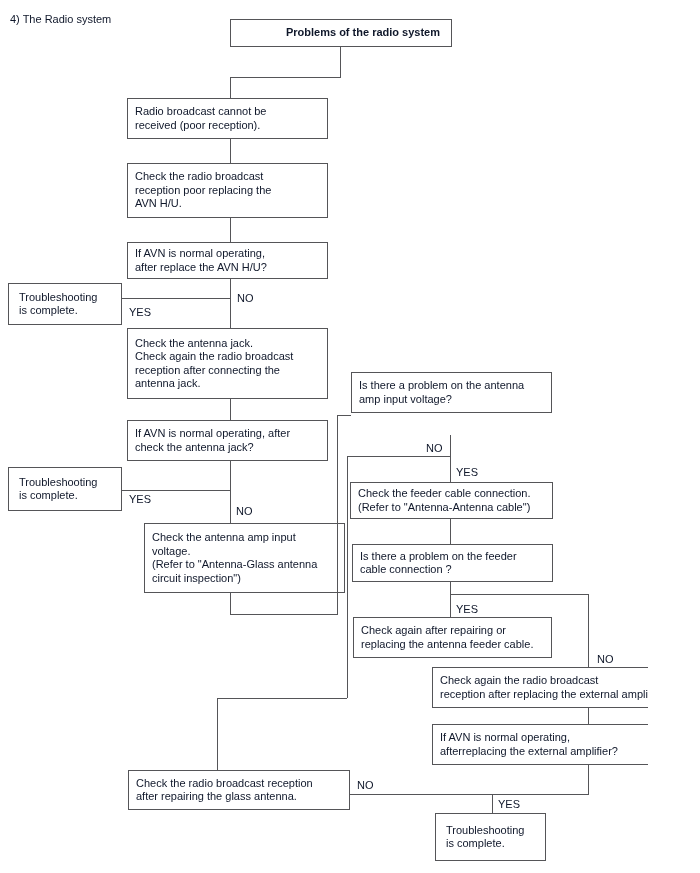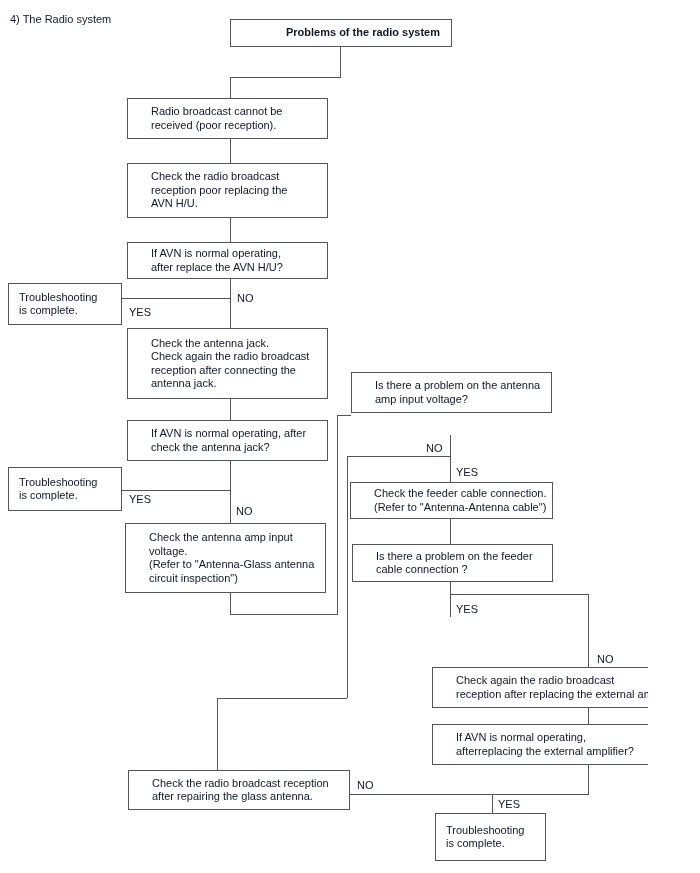--- a/index.html
+++ b/index.html
@@ -22,21 +22,21 @@
   .node {
     position: absolute;
     box-sizing: border-box;
     border: 1px solid #555558;
     background: #ffffff;
     font-size: 11px;
     line-height: 13.5px;
     white-space: pre;
     display: flex;
     align-items: center;
-    padding-left: 23px;
+    padding-left: 7px;
     overflow: visible;
   }
   .node.title-node {
     font-weight: bold;
     justify-content: center;
     padding-left: 0;
   }
   .node.t-node { padding-left: 10px; }
   .hline, .vline { position: absolute; background: #555558; }
   .hline { height: 1px; }
@@ -68,31 +68,33 @@
   <div class="node t-node" style="left:8px; top:283px; width:114px; height:42px;">Troubleshooting
 is complete.</div>
   <div class="node" style="left:127px; top:328px; width:201px; height:71px;">Check the antenna jack.
 Check again the radio broadcast
 reception after connecting the
 antenna jack.</div>
   <div class="node" style="left:127px; top:420px; width:201px; height:41px;">If AVN is normal operating, after
 check the antenna jack?</div>
   <div class="node t-node" style="left:8px; top:467px; width:114px; height:44px;">Troubleshooting
 is complete.</div>
-  <div class="node" style="left:125px; top:523px; width:201px; height:70px;">Check the antenna amp input
+  <div class="node" style="left:144px; top:523px; width:201px; height:70px;">Check the antenna amp input
 voltage.
 (Refer to "Antenna-Glass antenna
 circuit inspection")</div>
 
   <div class="node" style="left:351px; top:372px; width:201px; height:41px;">Is there a problem on the antenna
 amp input voltage?</div>
   <div class="node" style="left:350px; top:482px; width:203px; height:37px;">Check the feeder cable connection.
 (Refer to "Antenna-Antenna cable")</div>
   <div class="node" style="left:352px; top:544px; width:201px; height:38px;">Is there a problem on the feeder
 cable connection ?</div>
+  <div class="node" style="left:353px; top:617px; width:199px; height:41px;">Check again after repairing or
+replacing the antenna feeder cable.</div>
   <div class="node" style="left:432px; top:667px; width:263px; height:41px;">Check again the radio broadcast
 reception after replacing the external amplifier.</div>
   <div class="node" style="left:432px; top:724px; width:263px; height:41px;">If AVN is normal operating,
 afterreplacing the external amplifier?</div>
   <div class="node" style="left:128px; top:770px; width:222px; height:40px;">Check the radio broadcast reception
 after repairing the glass antenna.</div>
   <div class="node t-node" style="left:435px; top:813px; width:111px; height:48px;">Troubleshooting
 is complete.</div>
 
   <div class="vline" style="left:340px; top:47px;  height:30px;"></div>

